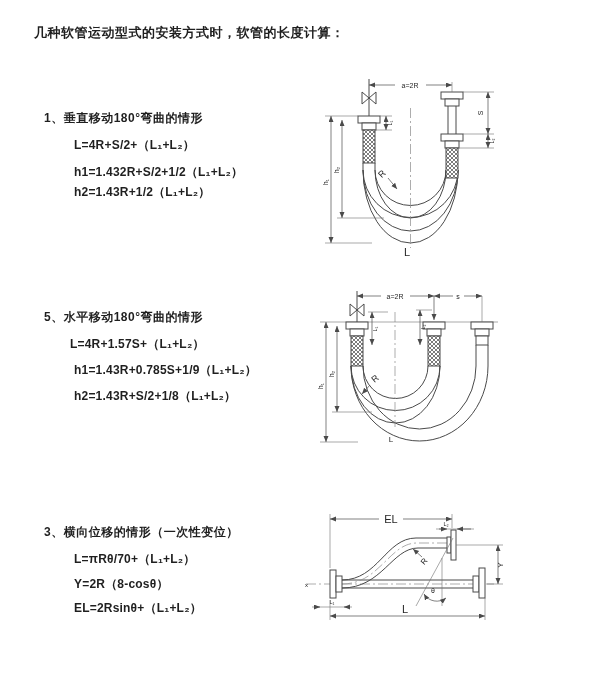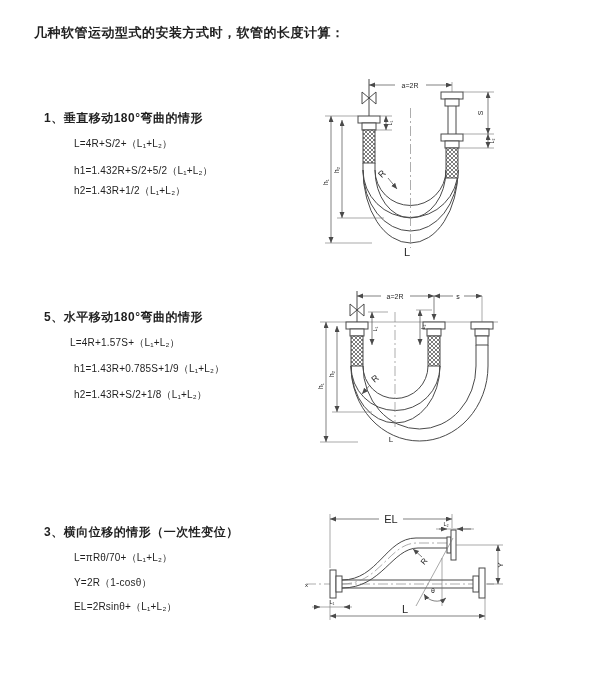--- a/index.html
+++ b/index.html
@@ -4,47 +4,47 @@
 <style>
   html,body{margin:0;padding:0}
   body{
     width:600px;height:675px;position:relative;overflow:hidden;
     background:#ffffff;color:#1f1f1f;
     font-family:"Liberation Sans","DejaVu Sans",sans-serif;
   }
   .abs{position:absolute}
   .title{font-size:13px;font-weight:700;letter-spacing:.5px;white-space:nowrap}
   .heading{font-size:12px;font-weight:700;letter-spacing:.5px;white-space:nowrap}
-  .formula{font-size:10px;font-weight:400;letter-spacing:.2px;white-space:nowrap}
+  .formula{font-size:12px;font-weight:700;letter-spacing:.2px;white-space:nowrap}
   svg.d{position:absolute}
   .ln{stroke:#4a4a4a;stroke-width:1;fill:none}
   .lw{stroke:#4a4a4a;stroke-width:1;fill:#ffffff}
   .dim{stroke:#4a4a4a;stroke-width:.7;fill:none}
   .th{stroke:#6e6e6e;stroke-width:.6;fill:none}
   .cl{stroke:#8a8a8a;stroke-width:.7;fill:none;stroke-dasharray:10 3 2 3}
   svg text{fill:#262626;font-family:"Liberation Sans","DejaVu Sans",sans-serif}
 </style>
 </head>
 <body>
 
 <div class="abs title" style="left:34px;top:24px">几种软管运动型式的安装方式时，软管的长度计算：</div>
 
 <div class="abs heading" style="left:44px;top:110px">1、垂直移动180°弯曲的情形</div>
 <div class="abs formula" style="left:74px;top:137px">L=4R+S/2+（L₁+L₂）</div>
-<div class="abs formula" style="left:74px;top:164px">h1=1.432R+S/2+5/2（L₁+L₂）</div>
+<div class="abs formula" style="left:74px;top:164px">h1=1.432R+S/2+1/2（L₁+L₂）</div>
 <div class="abs formula" style="left:74px;top:184px">h2=1.43R+1/2（L₁+L₂）</div>
 
 <div class="abs heading" style="left:44px;top:309px">5、水平移动180°弯曲的情形</div>
 <div class="abs formula" style="left:70px;top:336px">L=4R+1.57S+（L₁+L₂）</div>
 <div class="abs formula" style="left:74px;top:362px">h1=1.43R+0.785S+1/9（L₁+L₂）</div>
 <div class="abs formula" style="left:74px;top:388px">h2=1.43R+S/2+1/8（L₁+L₂）</div>
 
 <div class="abs heading" style="left:44px;top:524px">3、横向位移的情形（一次性变位）</div>
 <div class="abs formula" style="left:74px;top:551px">L=πRθ/70+（L₁+L₂）</div>
-<div class="abs formula" style="left:74px;top:576px">Y=2R（1-cosθ）</div>
+<div class="abs formula" style="left:74px;top:576px">Y=2R（8-cosθ）</div>
 <div class="abs formula" style="left:74px;top:600px">EL=2Rsinθ+（L₁+L₂）</div>
 
 <svg class="d" style="left:312px;top:70px" width="282" height="195" viewBox="0 0 282 195">
   <defs>
     <marker id="m1" markerUnits="userSpaceOnUse" markerWidth="7" markerHeight="6" refX="6" refY="2.5" orient="auto-start-reverse">
       <path d="M0,0 L6,2.5 L0,5 Z" fill="#4a4a4a"></path>
     </marker>
     <pattern id="p1" width="4" height="4" patternUnits="userSpaceOnUse">
       <rect width="4" height="4" fill="#fff"></rect>
       <path d="M0,0 L4,4 M4,0 L0,4" stroke="#5a5a5a" stroke-width="0.8"></path>

